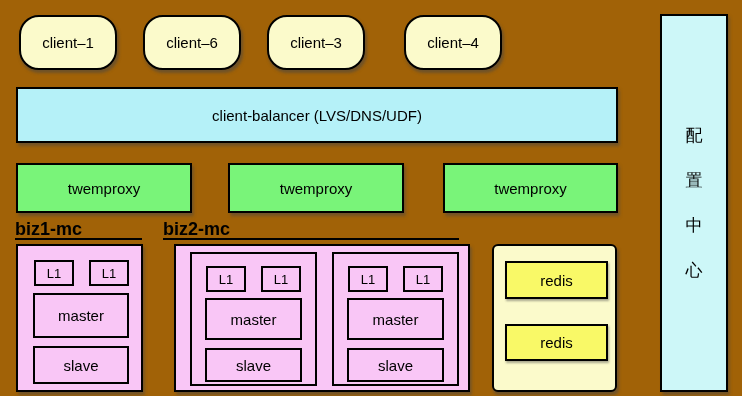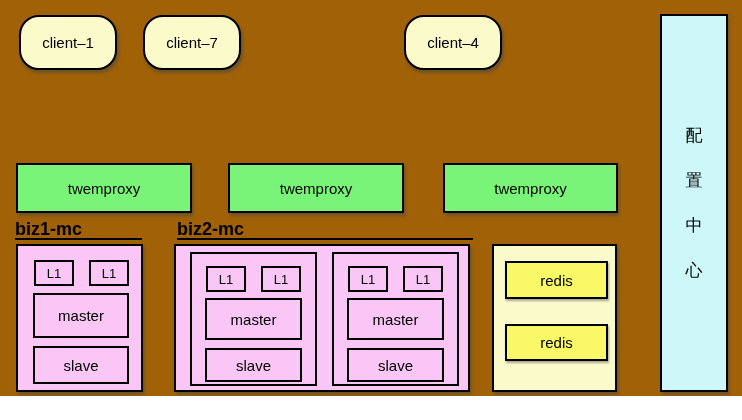--- a/index.html
+++ b/index.html
@@ -19,42 +19,48 @@
     position:absolute;top:221px;height:19px;box-sizing:border-box;
     font-size:18px;font-weight:bold;line-height:16px;
     border-bottom:2px solid #000;
   }
   .group-box{top:244px;height:148px;background:var(--pink);}
   .inner{position:absolute;box-sizing:border-box;border:2px solid #000;background:var(--pink);
     display:flex;align-items:center;justify-content:center;font-size:15px;line-height:1;}
   .l1{width:40px;height:26px;font-size:13px;}
   .mc-unit{background:var(--pink);}
   .redis-box{background:var(--yellow);box-shadow:1px 2px 2px rgba(70,70,70,.45);}
-  .biz3{background:var(--pale-yellow);}
+  .biz3{background:var(--pale-yellow);border-radius:6px;}
   .config-bar{
     left:660px;top:14px;width:68px;height:378px;background:var(--cyan-light);
     flex-direction:column;gap:28px;font-size:17px;
   }
   .config-bar span{display:block;}
 </style>
 </head>
 <body>
 
 <div class="canvas">
 
   <div class="node pill" style="left:19px">
       <span>client–1</span>
     </div>
   <div class="node pill" style="left:143px">
-      <span>client–7</span>
+      <span>client–6</span>
+    </div>
+  <div class="node pill" style="left:267px">
+      <span>client–3</span>
     </div>
   <div class="node pill" style="left:404px">
       <span>client–4</span>
     </div>
 
+  <div class="node balancer">
+    <span>client-balancer (LVS/DNS/UDF)</span>
+  </div>
 
   <div class="node proxy" style="left:16px">
       <span>twemproxy</span>
     </div>
   <div class="node proxy" style="left:228px">
       <span>twemproxy</span>
     </div>
   <div class="node proxy" style="left:443px;width:175px">
       <span>twemproxy</span>
     </div>
@@ -68,21 +74,21 @@
         <span>L1</span>
       </div>
     <div class="inner" style="left:15px;top:47px;width:96px;height:45px">
         <span>master</span>
       </div>
     <div class="inner" style="left:15px;top:100px;width:96px;height:38px">
         <span>slave</span>
       </div>
   </div>
 
-  <div class="group-label" style="left:177px;width:296px"><span>biz2-mc</span></div>
+  <div class="group-label" style="left:163px;width:296px"><span>biz2-mc</span></div>
   <div class="node group-box" style="left:174px;width:296px">
     <div class="inner mc-unit" style="left:14px;top:6px;width:127px;height:134px">
       <div class="inner l1" style="left:14px;top:12px">
           <span>L1</span>
         </div>
       <div class="inner l1" style="left:69px;top:12px">
           <span>L1</span>
         </div>
       <div class="inner" style="left:13px;top:44px;width:97px;height:42px">
           <span>master</span>

